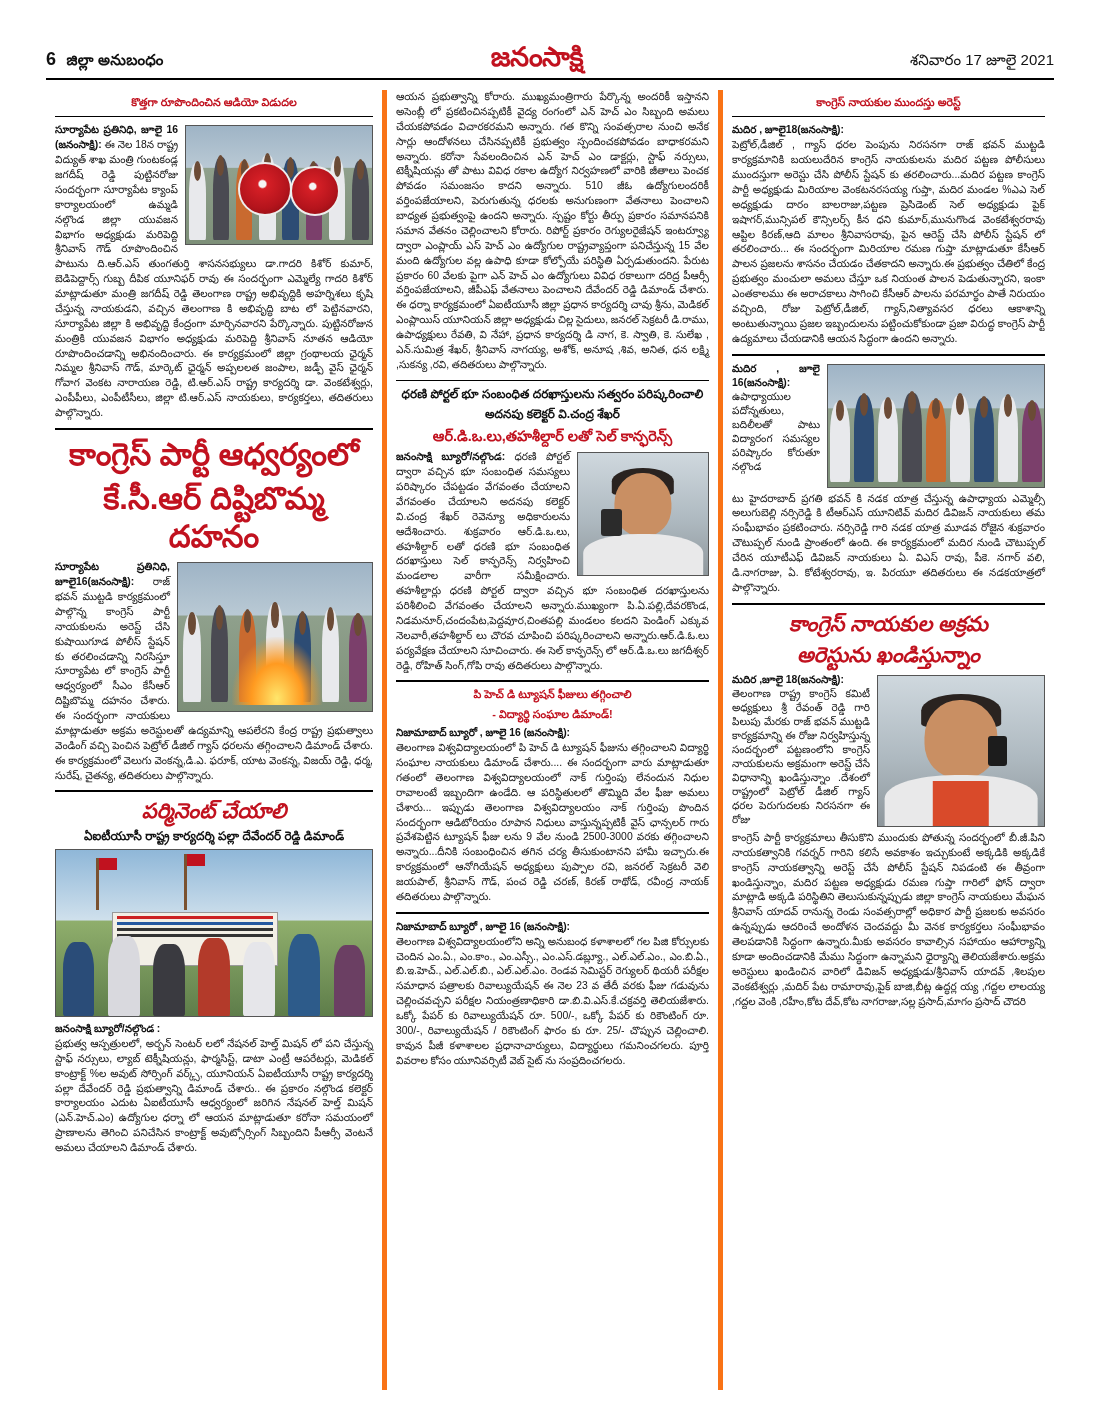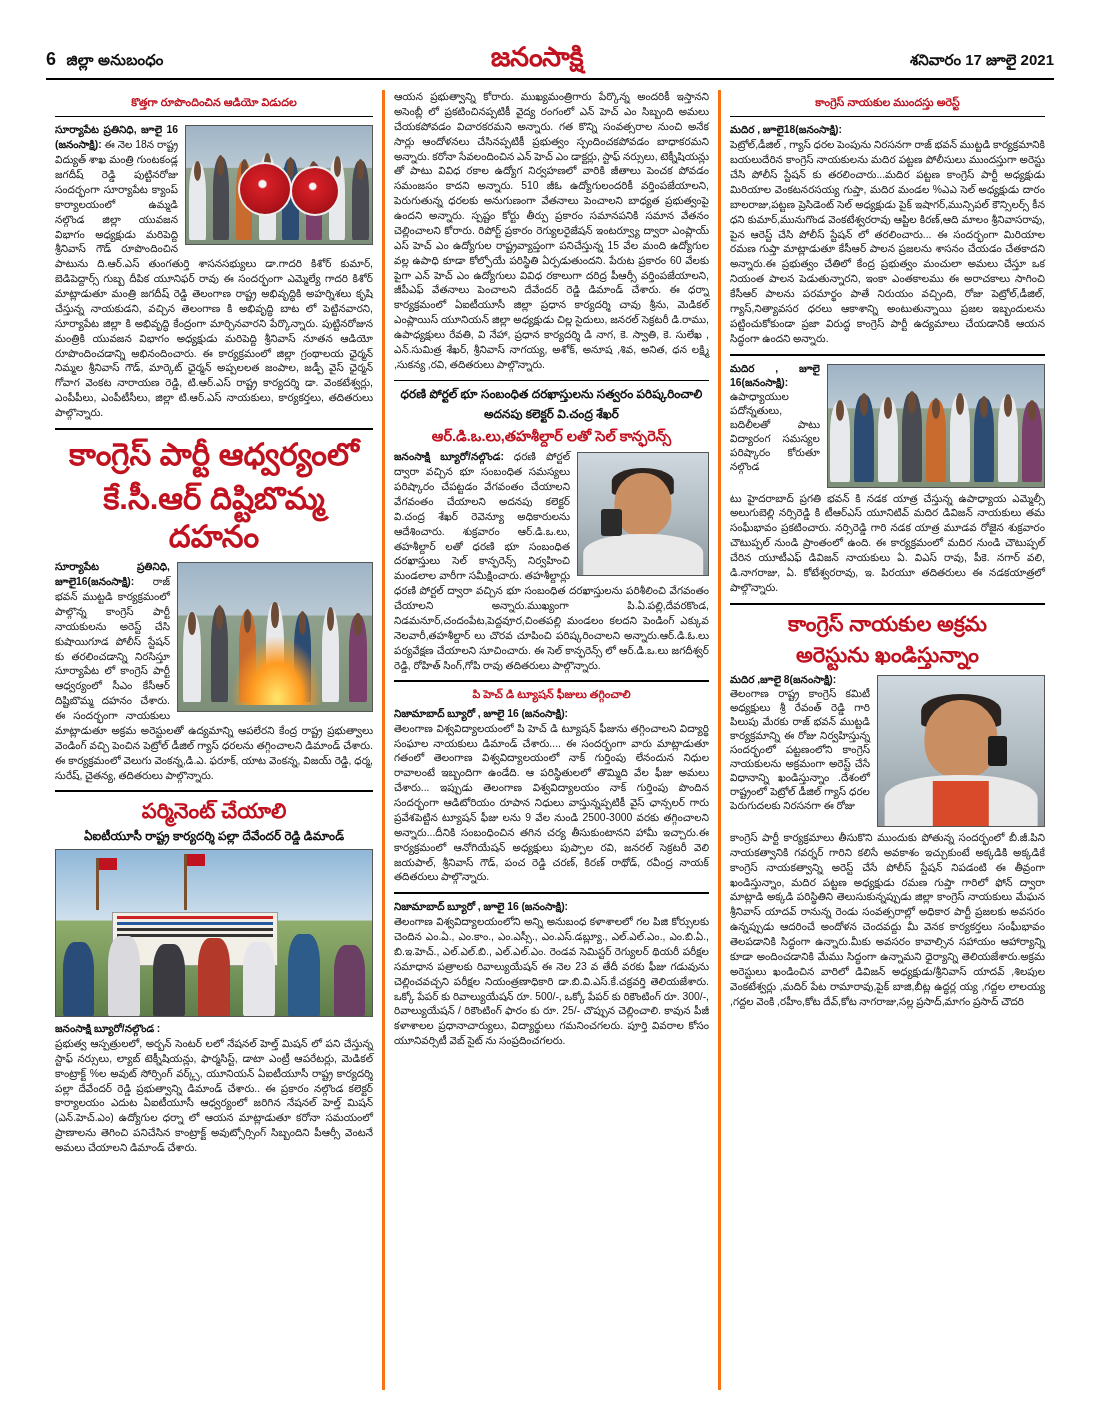--- a/index.html
+++ b/index.html
@@ -38,48 +38,48 @@
   .mh-center {
     color: #c1121f;
     font-size: 27px;
     font-weight: bold;
     letter-spacing: -0.5px;
     line-height: 1;
     padding-bottom: 1px;
   }
   .mh-right {
     font-size: 15px;
-    font-weight: bold;
+    font-weight: normal;
     white-space: nowrap;
   }
 
   
   .cols {
     display: flex;
     gap: 0;
     margin-top: 10px;
     height: 1300px;
   }
   .col {
     width: 336px;
     position: relative;
     padding: 0 9px;
   }
-  .col + .col { border-left: 3px solid #f97316; }
+  .col + .col { border-left: 5px solid #f97316; }
 
   
   .headline {
     font-weight: bold;
     color: #c1121f;
     text-align: center;
     line-height: 1.22;
     margin: 6px 0 5px 0;
   }
   .h-xl { font-size: 31px; }
-  .h-lg { font-size: 21px; }
+  .h-lg { font-size: 21px; font-style: italic; }
   .h-md { font-size: 11px; }
   .h-sm { font-size: 14.5px; }
   .headline.black { color: #111; }
   .subhead {
     font-size: 12px;
     font-weight: bold;
     text-align: center;
     margin: 2px 0 5px 0;
     line-height: 1.25;
   }
@@ -301,20 +301,21 @@
           <span class="dateline">జనంసాక్షి బ్యూరో/నల్గొండ:</span>
           <span>ధరణి పోర్టల్ ద్వారా వచ్చిన భూ సంబంధిత సమస్యలు పరిష్కారం చేపట్టడం వేగవంతం చేయాలని వేగవంతం చేయాలని అదనపు కలెక్టర్ వి.చంద్ర శేఖర్ రెవెన్యూ అధికారులను ఆదేశించారు. శుక్రవారం ఆర్.డి.ఒ.లు, తహశీల్దార్ లతో ధరణి భూ సంబంధిత దరఖాస్తులు సెల్ కాన్ఫరెన్స్ నిర్వహించి మండలాల వారీగా సమీక్షించారు. తహశీల్దార్లు ధరణి పోర్టల్ ద్వారా వచ్చిన భూ సంబంధిత దరఖాస్తులను పరిశీలించి వేగవంతం చేయాలని అన్నారు.ముఖ్యంగా పి.ఏ.పల్లి,దేవరకొండ, నిడమనూర్,చందంపేట,పెద్దవూర,చింతపల్లి మండలం కలదని పెండింగ్ ఎక్కువ నెలవారీ,తహశీల్దార్ లు చొరవ చూపించి పరిష్కరించాలని అన్నారు.ఆర్.డి.ఓ.లు పర్యవేక్షణ చేయాలని సూచించారు. ఈ సెల్ కాన్ఫరెన్స్ లో ఆర్.డి.ఒ.లు జగదీశ్వర్ రెడ్డి, రోహిత్ సింగ్,గోపి రావు తదితరులు పాల్గొన్నారు.</span>
         </div>
         <div class="clear"></div>
       </div>
 
       <hr class="rule thick">
 
       <div>
         <div class="headline h-md">పి హెచ్ డి ట్యూషన్ ఫీజులు తగ్గించాలి</div>
+        <div class="headline h-md">- విద్యార్థి సంఘాల డిమాండ్!</div>
         <div class="body">
           <div><span class="dateline">నిజామాబాద్ బ్యూరో , జూలై 16 (జనంసాక్షి):</span></div>
           <span>తెలంగాణ విశ్వవిద్యాలయంలో పి హెచ్ డి ట్యూషన్ ఫీజును తగ్గించాలని విద్యార్థి సంఘాల నాయకులు డిమాండ్ చేశారు.... ఈ సందర్భంగా వారు మాట్లాడుతూ గతంలో తెలంగాణ విశ్వవిద్యాలయంలో నాక్ గుర్తింపు లేనందున నిధుల రావాలంటే ఇబ్బందిగా ఉండేది. ఆ పరిస్థితులలో తొమ్మిది వేల ఫీజు అమలు చేశారు... ఇప్పుడు తెలంగాణ విశ్వవిద్యాలయం నాక్ గుర్తింపు పొందిన సందర్భంగా ఆడిటోరియం రూపాన నిధులు వాస్తున్నప్పటికీ వైస్ ఛాన్సలర్ గారు ప్రవేశపెట్టిన ట్యూషన్ ఫీజు లను 9 వేల నుండి 2500-3000 వరకు తగ్గించాలని అన్నారు...దీనికి సంబంధించిన తగిన చర్య తీసుకుంటానని హామీ ఇచ్చారు.ఈ కార్యక్రమంలో ఆనోగియేషన్ అధ్యక్షులు పుప్పాల రవి, జనరల్ సెక్రటరీ వెలి జయపాల్, శ్రీనివాస్ గౌడ్, పంచ రెడ్డి చరణ్, కిరణ్ రాథోడ్, రవీంద్ర నాయక్ తదితరులు పాల్గొన్నారు.</span>
         </div>
       </div>
 
       <hr class="rule thick">
 
       <div>
         <div class="body">
@@ -368,21 +369,21 @@
         <div class="headline h-lg">కాంగ్రెస్ నాయకుల అక్రమ</div>
         <div class="headline h-lg">అరెస్టును ఖండిస్తున్నాం</div>
         <div class="photo float-r ph-portrait" style="width:168px;height:152px;">
           <div class="hair"></div>
           <div class="face"></div>
           <div class="body-sh"></div>
           <div class="scarf"></div>
           <div style="position:absolute;right:22%;top:40%;width:12%;height:20%;background:#1c1c1c;border-radius:3px;"></div>
         </div>
         <div class="body tight">
-          <div><span class="dateline">మదిర ,జూలై 8(జనంసాక్షి):</span></div>
+          <div><span class="dateline">మదిర ,జూలై 18(జనంసాక్షి):</span></div>
           <span>తెలంగాణ రాష్ట్ర కాంగ్రెస్ కమిటీ అధ్యక్షులు శ్రీ రేవంత్ రెడ్డి గారి పిలుపు మేరకు రాజ్ భవన్ ముట్టడి కార్యక్రమాన్ని ఈ రోజు నిర్వహిస్తున్న సందర్భంలో పట్టణంలోని కాంగ్రెస్ నాయకులను అక్రమంగా అరెస్ట్ చేసే విధానాన్ని ఖండిస్తున్నాం .దేశంలో రాష్ట్రంలో పెట్రోల్ డీజిల్ గ్యాస్ ధరల పెరుగుదలకు నిరసనగా ఈ రోజు</span>
         </div>
         <div class="clear"></div>
         <div class="body">
           <span>కాంగ్రెస్ పార్టీ కార్యక్రమాలు తీసుకొని ముందుకు పోతున్న సందర్భంలో బీ.జీ.పిని నాయకత్వానికి గవర్నర్ గారిని కలిసే అవకాశం ఇచ్చుకుంటే అక్కడికి అక్కడికే కాంగ్రెస్ నాయకత్వాన్ని అరెస్ట్ చేసే పోలీస్ స్టేషన్ నిపడంటి ఈ తీవ్రంగా ఖండిస్తున్నాం, మదిర పట్టణ అధ్యక్షుడు రమణ గుప్తా గారిలో ఫోన్ ద్వారా మాట్లాడి అక్కడి పరిస్థితిని తెలుసుకున్నప్పుడు జిల్లా కాంగ్రెస్ నాయకులు మేఘన శ్రీనివాస్ యాదవ్ రానున్న రెండు సంవత్సరాల్లో అధికార పార్టీ ప్రజలకు అవసరం ఉన్నప్పుడు ఆదరించే అందోళన చెందవద్దు మీ వెనక కార్యకర్తలు సంఘీభావం తెలపడానికి సిద్ధంగా ఉన్నారు.మీకు అవసరం కావాల్సిన సహాయం ఆహార్యాన్ని కూడా అందించడానికి మేము సిద్ధంగా ఉన్నామని ధైర్యాన్ని తెలియజేశారు.అక్రమ అరెస్టులు ఖండించిన వారిలో డివిజన్ అధ్యక్షుడు/శ్రీనివాస్ యాదవ్ ,శిలపుల వెంకటేశ్వర్లు ,మదిర్ పేట రామారావు,పైక్ బాజి,బీట్ల ఉద్ధర్ల య్య ,గద్దల లాలయ్య ,గద్దల వెంకి ,రహీం,కోట దేవ్,కోట నాగరాజు,సల్ల ప్రసాద్,మాగం ప్రసాద్ చౌదరి</span>
         </div>
       </div>
 
     </div>
 

